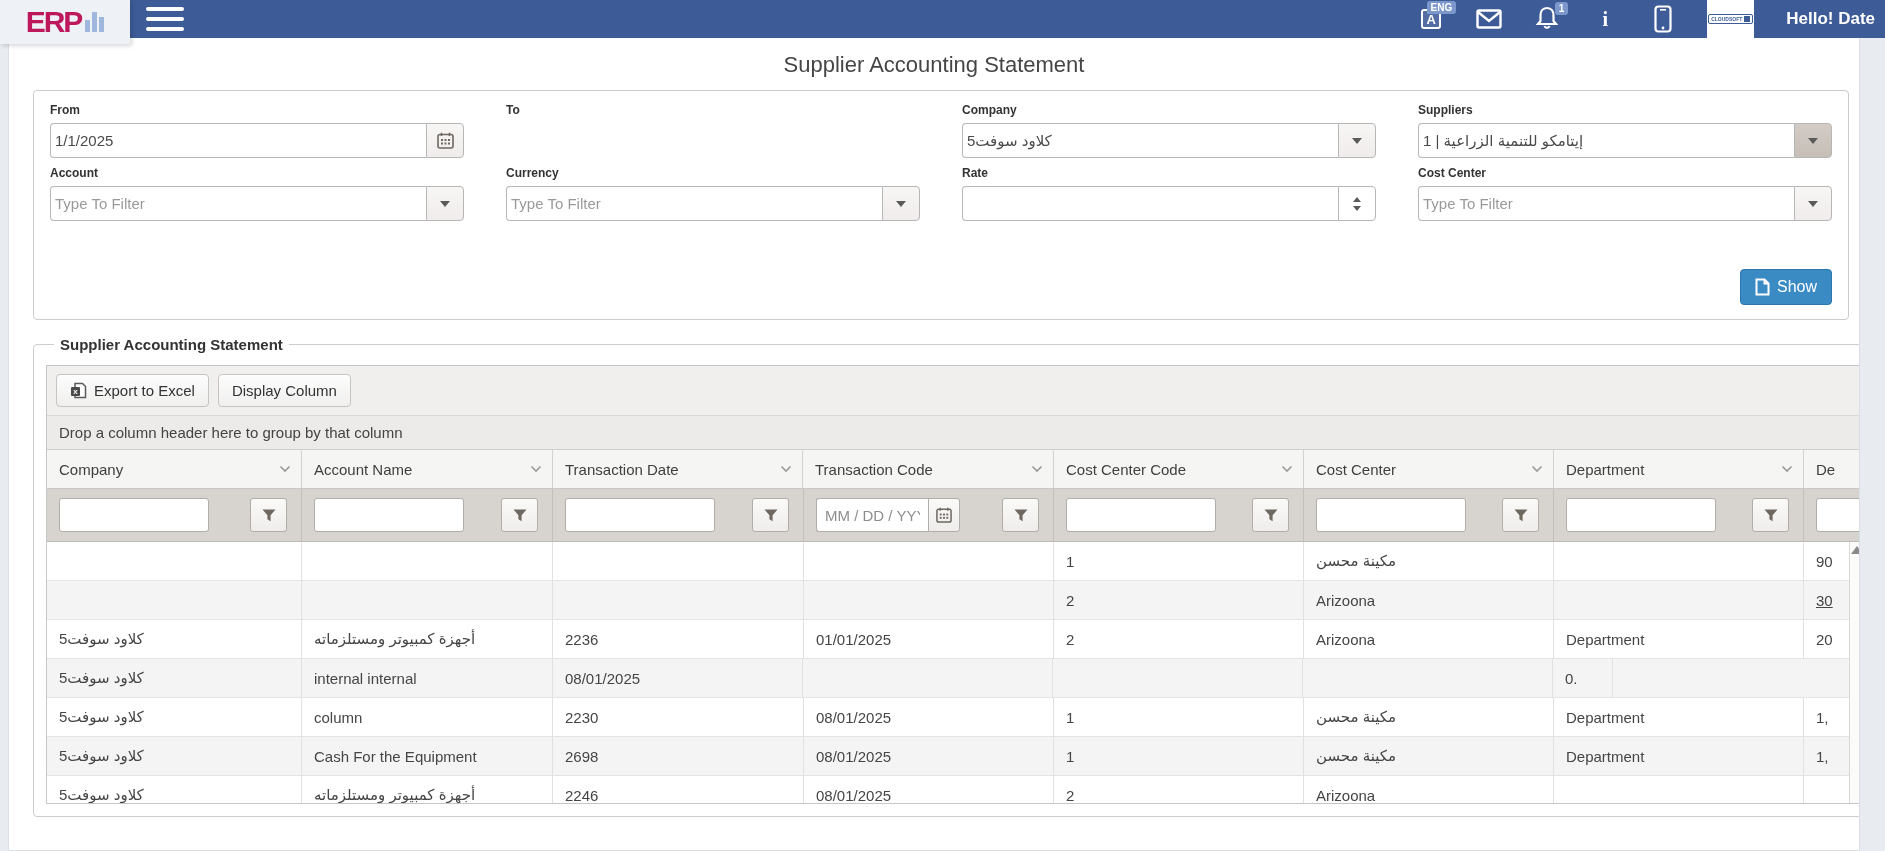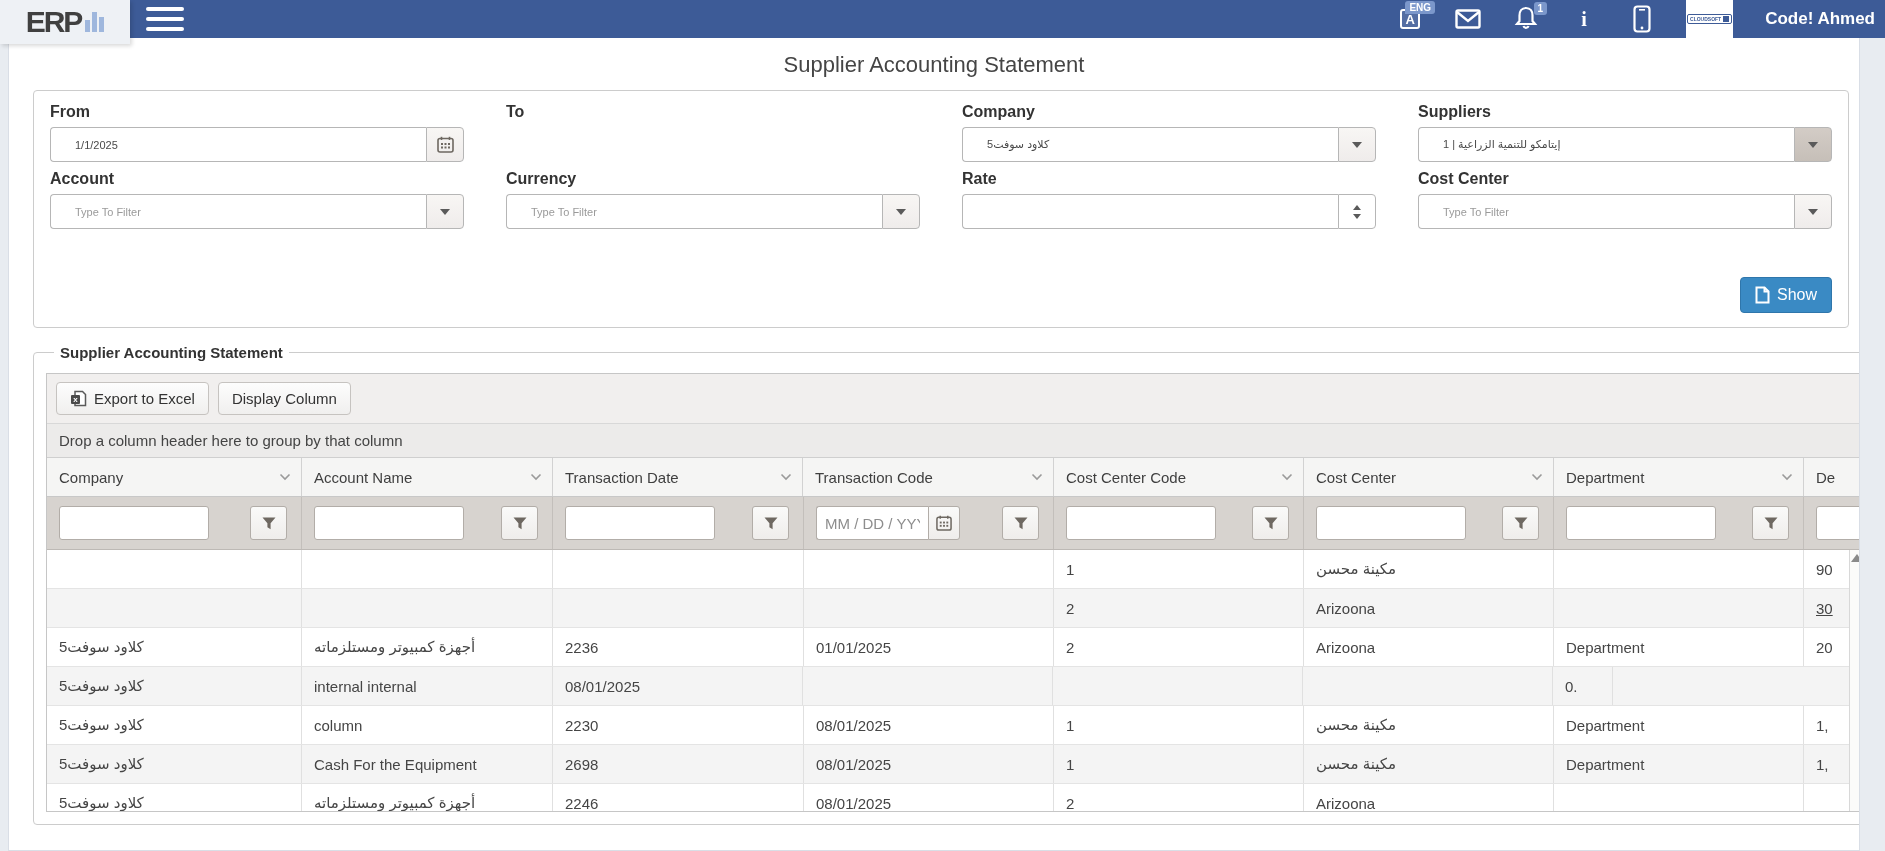--- a/index.html
+++ b/index.html
@@ -5,21 +5,21 @@
   * { margin:0; padding:0; box-sizing:border-box; }
   html,body { width:1885px; height:851px; overflow:hidden;
     font-family:"Liberation Sans","DejaVu Sans",sans-serif; background:#e8ecf1; }
 
   
   .navbar { position:absolute; left:0; top:0; width:1885px; height:38px;
     background:#3d5b97; display:flex; align-items:center; z-index:10; }
   .logo-box { position:absolute; left:0; top:0; width:130px; height:44px;
     background:#eef1f5; display:flex; align-items:center; justify-content:center;
     box-shadow:2px 2px 4px rgba(0,0,0,.15); z-index:11; }
-  .erp-text { font-weight:900; font-size:30px; letter-spacing:-2px; color:#404040; }
+  .erp-text { font-weight:900; font-size:30px; letter-spacing:-2px; color:#be185d; }
   .erp-bars { display:flex; align-items:flex-end; gap:2px; margin-left:4px; }
   .erp-bars i { display:block; width:5px; background:#9fb7dd; }
   .hamburger { margin-left:146px; cursor:pointer; }
   .hamburger i { display:block; width:38px; height:4px; background:#fff; border-radius:2px; margin:6px 0; }
   .nav-right { margin-left:auto; display:flex; align-items:center; gap:30px; padding-right:10px; height:100%; }
   .nav-ic { position:relative; width:28px; height:28px; display:flex; align-items:center; justify-content:center; cursor:pointer; }
   .badge { position:absolute; top:-3px; right:-7px; background:#7b97cb; color:#fff;
     font-size:10px; font-weight:700; padding:1px 4px; border-radius:3px; line-height:11px; }
   .eng-badge { position:absolute; top:-4px; right:-11px; background:#7b97cb; color:#fff;
     font-size:10px; font-weight:700; padding:1px 4px; border-radius:3px 3px 3px 0; }
@@ -34,24 +34,24 @@
   .hello { color:#fff; font-size:17px; font-weight:700; margin-left:2px; white-space:nowrap; }
 
   
   .card { position:absolute; left:8px; top:38px; width:1852px; height:813px;
     background:#fff; border:1px solid #d9dee6; border-top:none; overflow:hidden; }
   .page-title { text-align:center; padding-top:14px; font-size:22px; font-weight:500; color:#454545; }
 
   
   .panel { margin:12px 10px 0 24px; border:1px solid #cccccc; border-radius:4px; padding:10px 16px 14px; }
   .fgrid { display:grid; grid-template-columns:repeat(4,1fr); column-gap:42px; row-gap:6px; }
-  .fld label { display:block; font-size:16px; font-weight:700; color:#333; margin:2px 0 6px; }
+  .fld label { display:block; font-size:12px; font-weight:700; color:#333; margin:2px 0 6px; }
   .ig { display:flex; height:35px; }
   .ig input { flex:1; min-width:0; height:35px; border:1px solid #b6b6b6; border-right:none;
-    border-radius:4px 0 0 4px; padding:0 24px; font-size:11px; color:#4a4a4a; background:#fff; outline:none;
+    border-radius:4px 0 0 4px; padding:0 4px; font-size:15px; color:#4a4a4a; background:#fff; outline:none;
     font-family:inherit; }
   .ig input::placeholder { color:#9a9a9a; }
   .ig .addon { width:38px; height:35px; border:1px solid #b6b6b6; border-radius:0 4px 4px 0;
     background:linear-gradient(#f8f6f4,#efeceb); display:flex; align-items:center; justify-content:center; cursor:pointer; }
   .ig .addon.dark { background:linear-gradient(#d3ccc6,#c6bfb8); }
   .caret { width:0; height:0; border-left:5px solid transparent; border-right:5px solid transparent; border-top:6px solid #5a5a5a; }
   .spin { display:flex; flex-direction:column; gap:4px; align-items:center; }
   .spin b { width:0; height:0; border-left:4px solid transparent; border-right:4px solid transparent; }
   .spin .up { border-bottom:5px solid #5a5a5a; }
   .spin .dn { border-top:5px solid #5a5a5a; }
@@ -145,21 +145,21 @@
           <line x1="6" y1="4.8" x2="12" y2="4.8" stroke="#fff" stroke-width="1.6"></line>
           <circle cx="9" cy="23" r="1.4" fill="#fff"></circle>
         </svg>
     </div>
     <div class="mini-logo">
       <span class="frame">
           <span class="txt">CLOUDSOFT</span>
           <span class="sq"></span>
         </span>
     </div>
-    <div class="hello">Code! Ahmed</div>
+    <div class="hello">Hello! Date</div>
   </div>
 </div>
 <div class="logo-box">
   <span class="erp-text">ERP</span>
   <span class="erp-bars">
       <i style="height:12px"></i>
       <i style="height:20px"></i>
       <i style="height:15px"></i>
     </span>
 </div>

